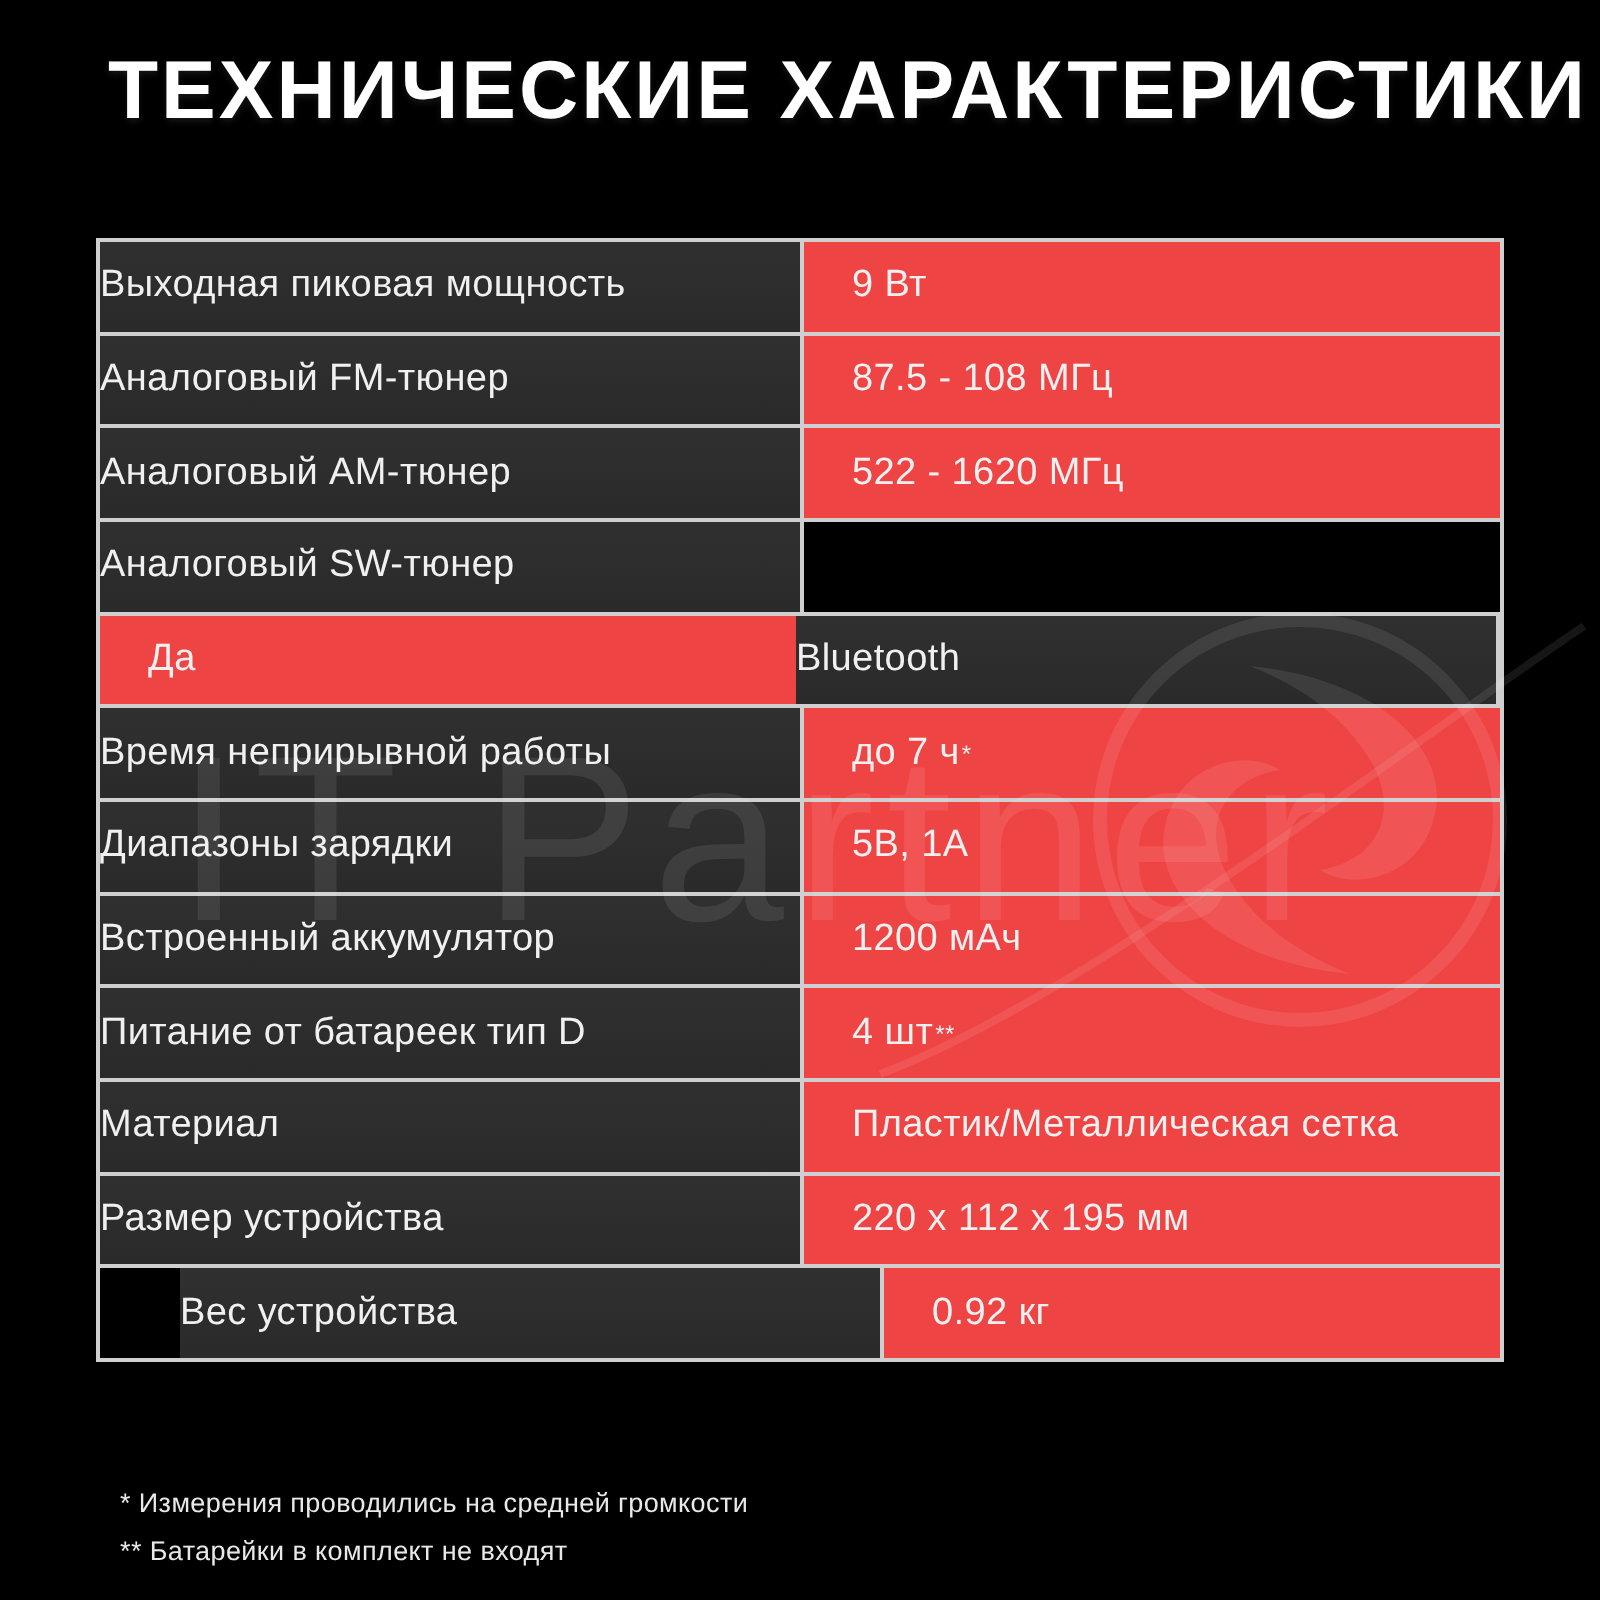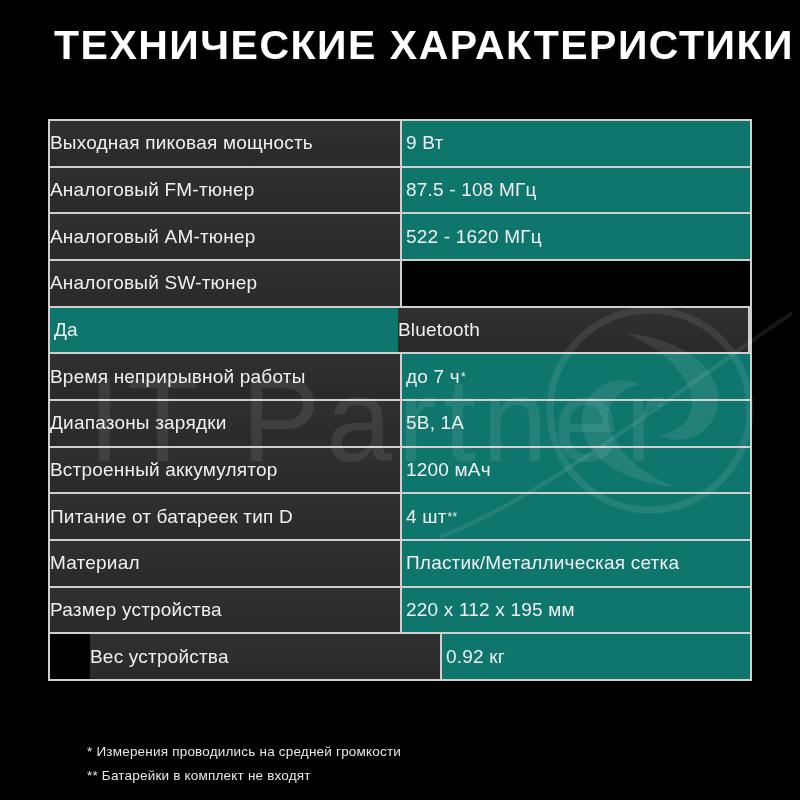--- a/index.html
+++ b/index.html
@@ -48,32 +48,32 @@
     letter-spacing: 0.2px;
   }
   .cell.label {
     width: 352px;
     min-width: 352px;
     background: linear-gradient(180deg, #303030 0%, #2a2a2a 100%);
     border-right: 2px solid #cfcfcf;
   }
   .cell.value {
     flex: 1;
-    background: #0f766e;
-    padding-left: 4px;
+    background: #ef4444;
+    padding-left: 24px;
   }
   .cell.value sup {
     font-size: 12px;
     line-height: 0;
     vertical-align: super;
     margin-left: 1px;
   }
   .footnotes {
     position: absolute;
-    left: 60px; top: 744px; margin-left: 27px;
+    left: 60px; top: 744px;
   }
   .footnote {
     color: #e8e8e8;
     font-size: 13.5px;
     letter-spacing: 0.2px;
     margin-bottom: 9px;
     white-space: nowrap;
   }
   .watermark {
     position: absolute;

